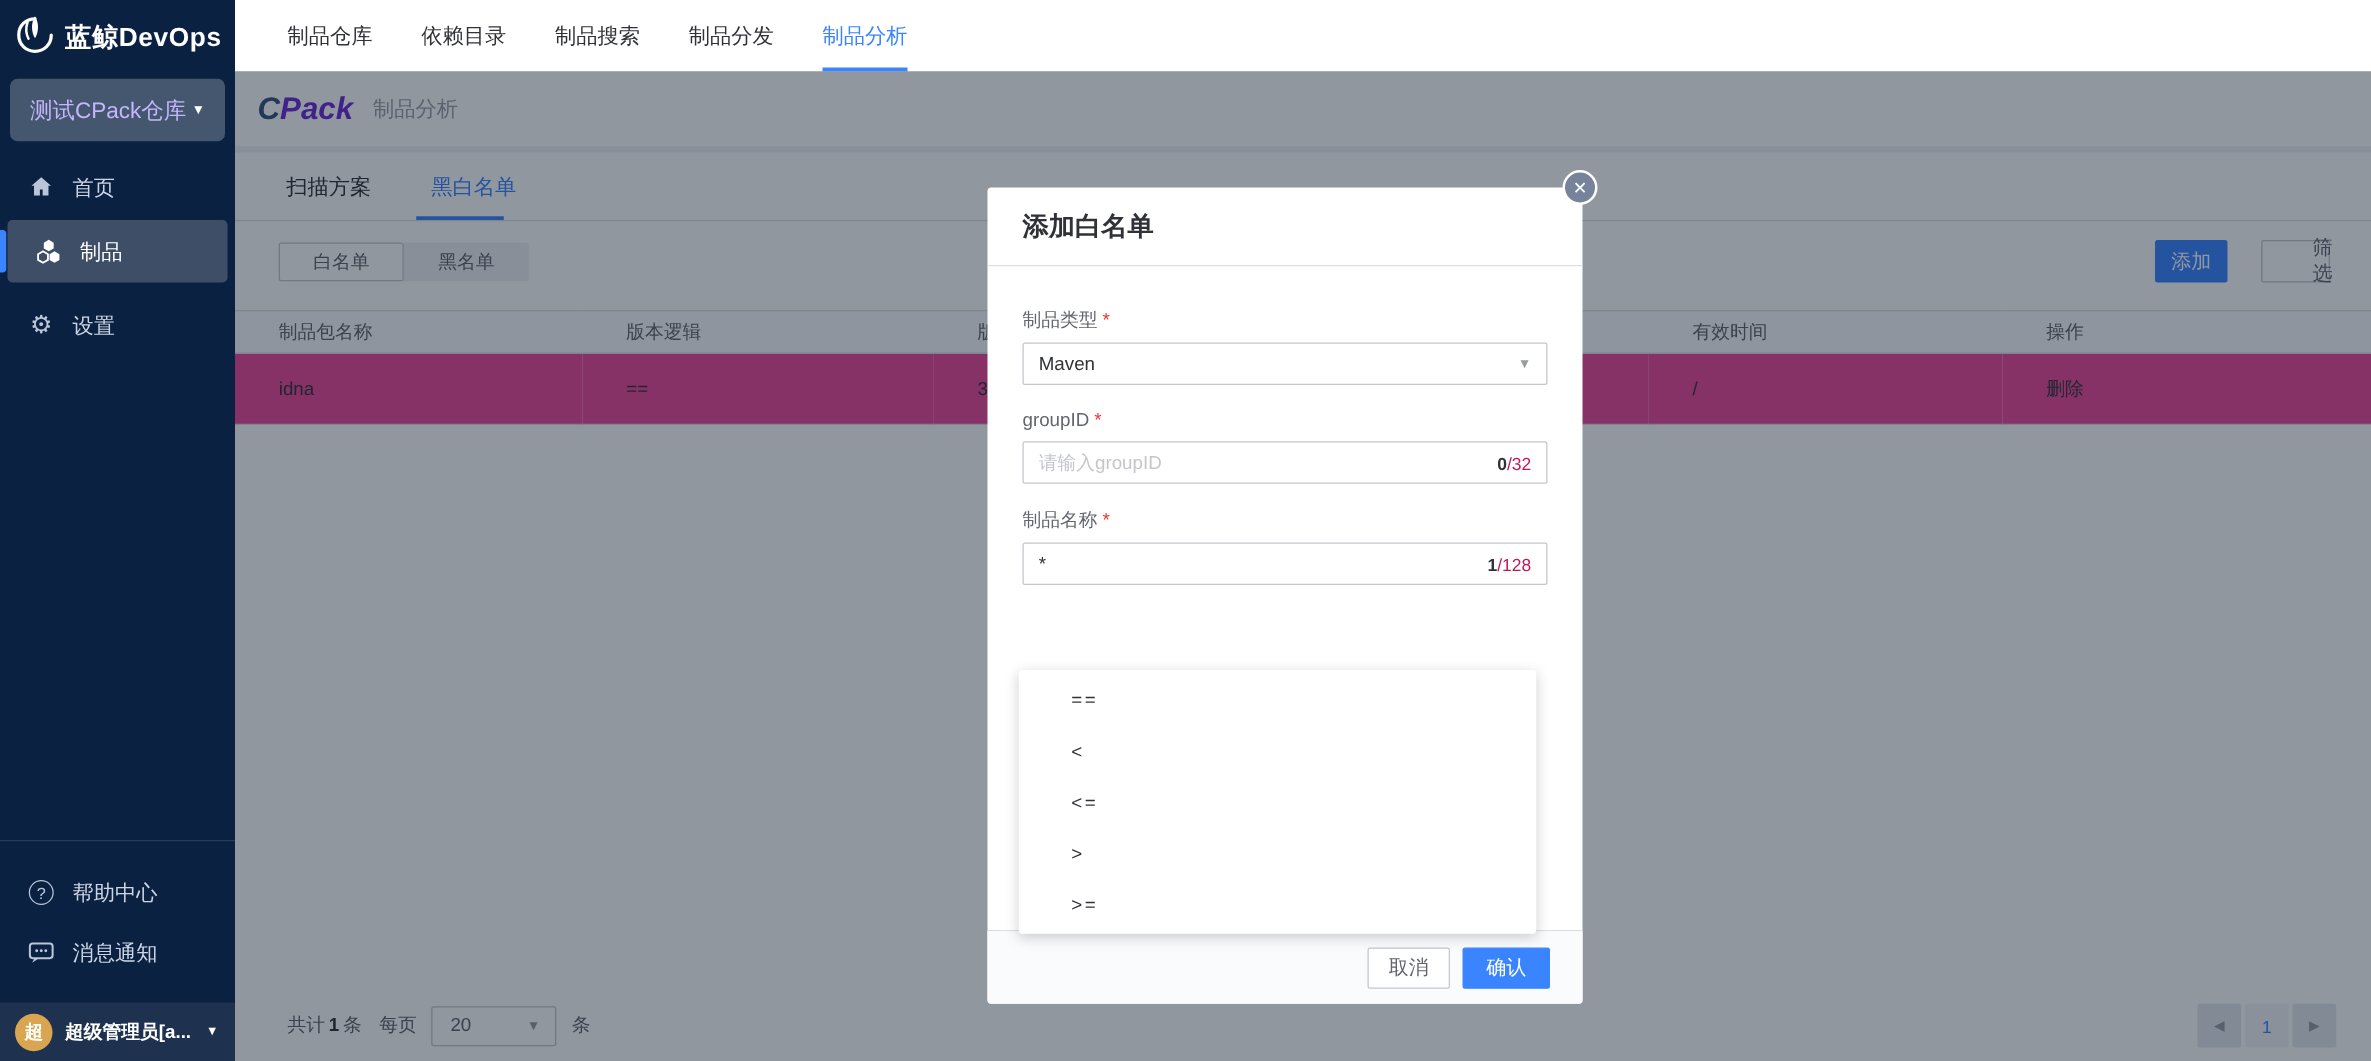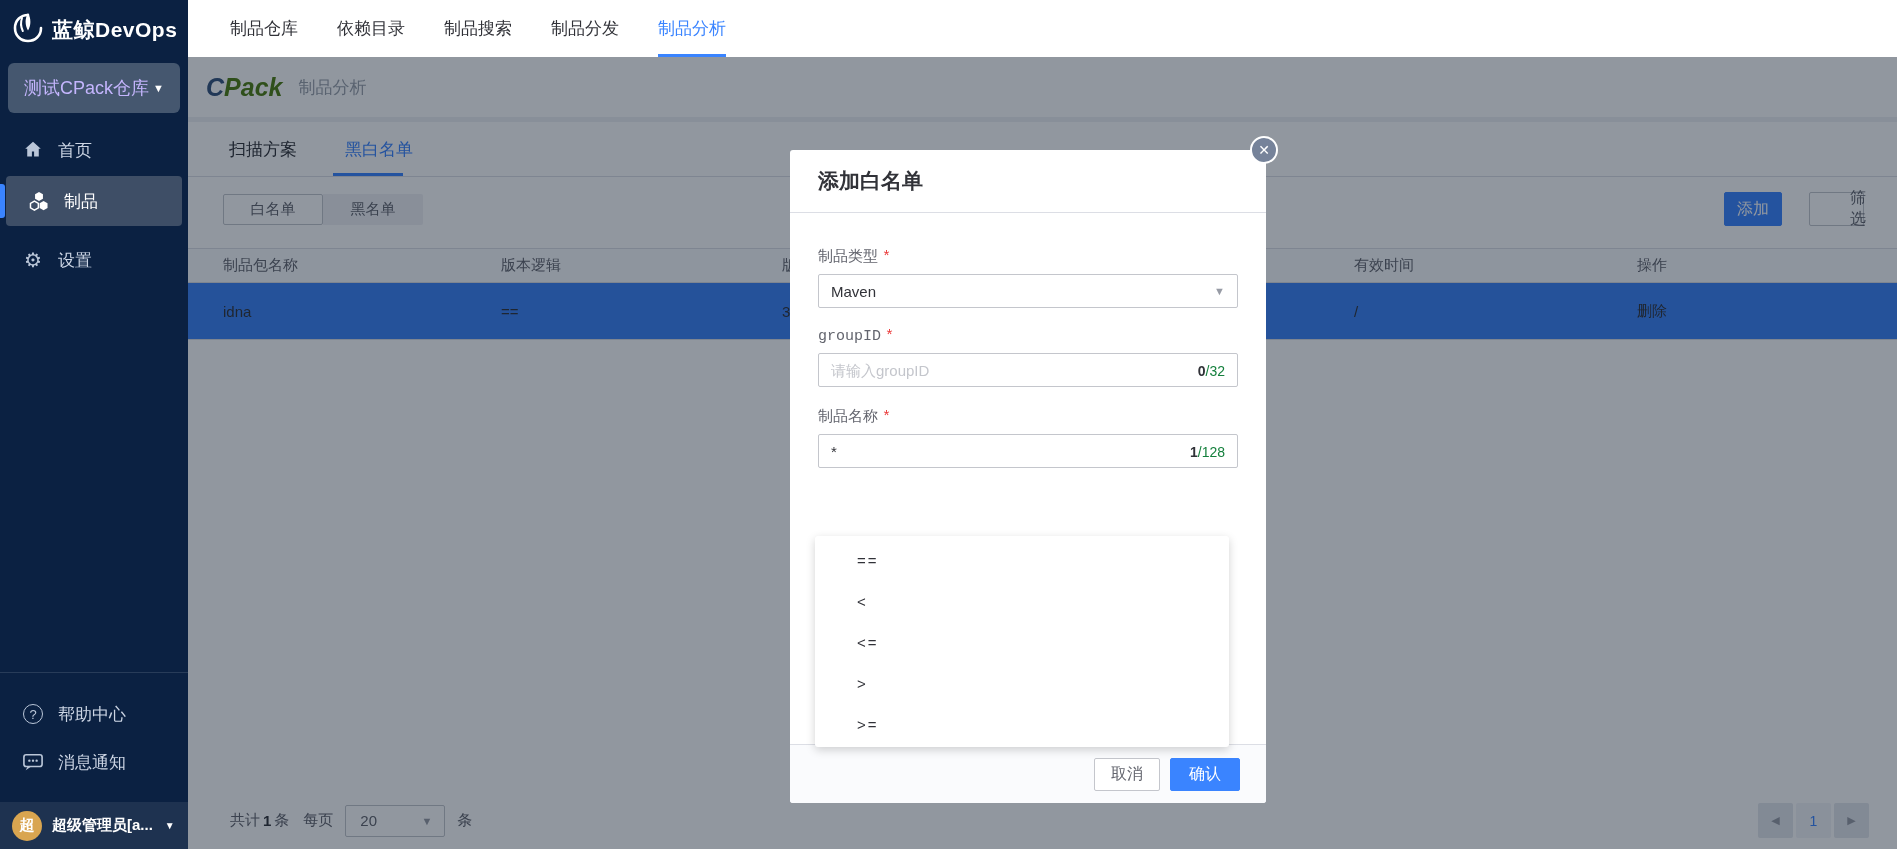--- a/index.html
+++ b/index.html
@@ -27,70 +27,70 @@
   
   #topbar { position:absolute; left:188px; top:0; width:1573px; height:57px; background:#fff; z-index:10; }
   .nav-item { position:absolute; top:0; height:57px; display:flex; align-items:center; font-size:17px; color:#313238; cursor:pointer; }
   .nav-item.active { color:#3a84ff; }
   .nav-underline { position:absolute; bottom:0; left:0; width:100%; height:3px; background:#3a84ff; }
 
   
   #content { position:absolute; left:188px; top:57px; width:1709px; height:792px; background:#eef0f4; }
   #breadcrumb { position:absolute; left:0; top:0; width:1709px; height:60px; background:#fff; display:flex; align-items:center; padding-left:18px; }
   .brand-c { font-size:25px; font-weight:bold; font-style:italic; color:#33527c; }
-  .brand-rest { font-size:25px; font-weight:bold; font-style:italic; color:#4d7c0f; margin-right:16px; }
+  .brand-rest { font-size:25px; font-weight:bold; font-style:italic; color:#6d28d9; margin-right:16px; }
   .crumb-page { font-size:17px; color:#9aa0aa; }
   #card { position:absolute; left:0; top:65px; width:1709px; height:727px; background:#fff; }
   .tab { position:absolute; top:0; height:54px; display:flex; align-items:center; font-size:17px; color:#313238; cursor:pointer; }
   .tab.active { color:#3a84ff; }
   .tabs-divider { position:absolute; left:0; top:54px; width:1709px; height:1px; background:#dcdee5; }
   .tab-underline { position:absolute; left:145px; top:51px; width:70px; height:3px; background:#3a84ff; }
   .toggle-btn { position:absolute; top:72px; height:31px; width:100px; display:flex; align-items:center; justify-content:center; font-size:15px; color:#63656e; cursor:pointer; }
   .toggle-btn.selected { background:#fff; border:1px solid #c4c6cc; border-radius:2px; z-index:2; }
   .toggle-btn.unselected { background:#f0f1f5; border-radius:0 2px 2px 0; }
   .btn { display:flex; align-items:center; justify-content:center; font-size:16px; border-radius:2px; cursor:pointer; }
   .btn-primary { background:#3a84ff; color:#fff; border:1px solid #3a84ff; }
   .btn-plain { background:#fff; color:#63656e; border:1px solid #c4c6cc; }
   #add-btn { position:absolute; top:70px; left:1536px; width:58px; height:34px; }
   #filter-btn { position:absolute; top:70px; left:1621px; width:55px; height:34px;padding-left:43px; }
 
   table.grid { position:absolute; left:0; top:126px; width:1709px; border-collapse:collapse; table-layout:fixed; }
   table.grid th { height:34px; background:#fafbfd; border-top:1px solid #dcdee5; border-bottom:1px solid #dcdee5; font-weight:normal; font-size:15px; color:#63656e; text-align:left; padding-left:35px; }
-  table.grid td { height:57px; border-bottom:1px solid #dcdee5; font-size:15px; color:#313238; text-align:left; padding-left:35px; background:#3b82f6; }
+  table.grid td { height:57px; border-bottom:1px solid #dcdee5; font-size:15px; color:#313238; text-align:left; padding-left:35px; background:#ec4899; }
   td.link { color:#3a84ff; cursor:pointer; }
 
   #paging { position:absolute; left:0; top:670px; width:1709px; height:57px; display:flex; align-items:center; }
   .pg-text { font-size:15px; color:#63656e; }
   .pg-strong { font-size:15px; color:#313238; font-weight:bold; margin:0 3px; }
   .size-select { position:relative; width:100px; height:32px; border:1px solid #c4c6cc; border-radius:2px; margin:0 12px; display:flex; align-items:center; padding-left:14px; font-size:15px; color:#63656e; cursor:pointer; }
   .size-select .caret { position:absolute; right:12px; color:#979ba5; font-size:11px; }
   .pg-box { width:35px; height:35px; border-radius:2px; display:flex; align-items:center; justify-content:center; font-size:14px; cursor:pointer; }
   .pg-arrow { background:#e4e7ed; color:#979ba5; font-size:11px; }
   .pg-page { background:#f2f4f8; color:#3a84ff; }
 
   
   #overlay { position:absolute; left:188px; top:57px; width:1709px; height:792px; background:rgba(10,25,43,0.45); z-index:30; }
   #modal { position:absolute; left:790px; top:150px; width:476px; height:653px; background:#fff; border-radius:3px; z-index:40; }
   .modal-close { position:absolute; top:-14px; right:-12px; width:28px; height:28px; border-radius:50%; background:#76839a; border:2px solid #fff; color:#fff; font-size:14px; display:flex; align-items:center; justify-content:center; cursor:pointer; z-index:45; }
   .modal-title { height:63px; display:flex; align-items:center; padding-left:28px; font-size:21px; font-weight:bold; color:#313238; border-bottom:1px solid #dcdee5; }
   .modal-body { padding:34px 28px 0 28px; }
   .field { margin-bottom:20px; position:relative; }
-  .field-label { font-size:15px; color:#63656e; margin-bottom:8px;font-family:Liberation Mono, monospace; }
+  .field-label { font-size:15px; color:#63656e; margin-bottom:8px; }
   .req { color:#ea3636; margin-left:4px; }
   .f-input { position:relative; width:100%; height:34px; border:1px solid #c4c6cc; border-radius:2px; display:flex; align-items:center; background:#fff; }
   .f-input input { width:100%; height:100%; border:none; outline:none; padding:0 60px 0 12px; font-size:15px; color:#313238; font-family:"Liberation Sans", sans-serif; background:transparent; }
   .f-input input::placeholder { color:#c4c6cc; }
   .f-select { position:relative; width:100%; height:34px; border:1px solid #c4c6cc; border-radius:2px; display:flex; align-items:center; padding:0 30px 0 12px; font-size:15px; color:#313238; cursor:pointer; background:#fff; }
   .f-select.open { border-color:#3a84ff; height:37px; }
   .f-select .ph { color:#c4c6cc; }
   .f-select .caret { position:absolute; right:12px; color:#979ba5; font-size:11px; }
   .f-select.open .caret { color:#63656e; }
   .counter { position:absolute; right:12px; top:0; height:34px; display:flex; align-items:center; font-size:14px; }
   .counter .cur { color:#313238; font-weight:bold; }
-  .counter .max { color:#15803d; }
+  .counter .max { color:#be185d; }
   .dropdown { position:absolute; left:25px; top:386px; width:414px; height:211px; background:#fff; border-radius:3px; box-shadow:0 3px 10px rgba(0,0,0,0.18); z-index:50; overflow:hidden; padding-top:4px; }
   .dd-option { height:41px; display:flex; align-items:center; padding-left:42px; font-size:15px; color:#313238; letter-spacing:2px; cursor:pointer; }
   .modal-footer { position:absolute; left:0; bottom:0; width:476px; height:59px; background:#fafbfd; border-top:1px solid #dcdee5; border-radius:0 0 3px 3px; display:flex; align-items:center; justify-content:flex-end; padding-right:26px; gap:10px; z-index:41; }
   .modal-footer .btn { height:33px;text-align:right; }
   #cancel-btn { width:66px; }
   #confirm-btn { width:70px; }
 </style>
 </head>
 <body>
 

